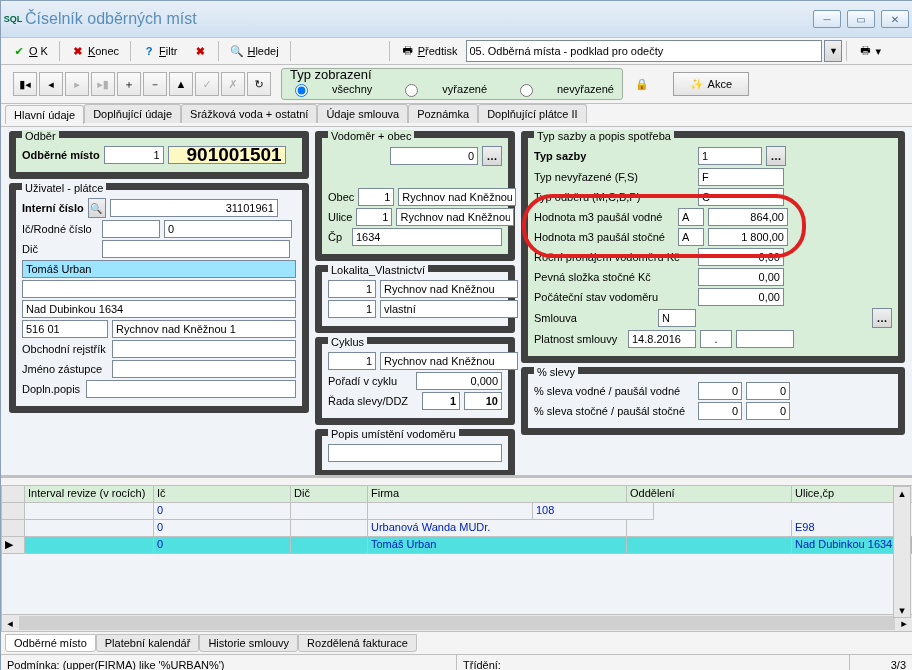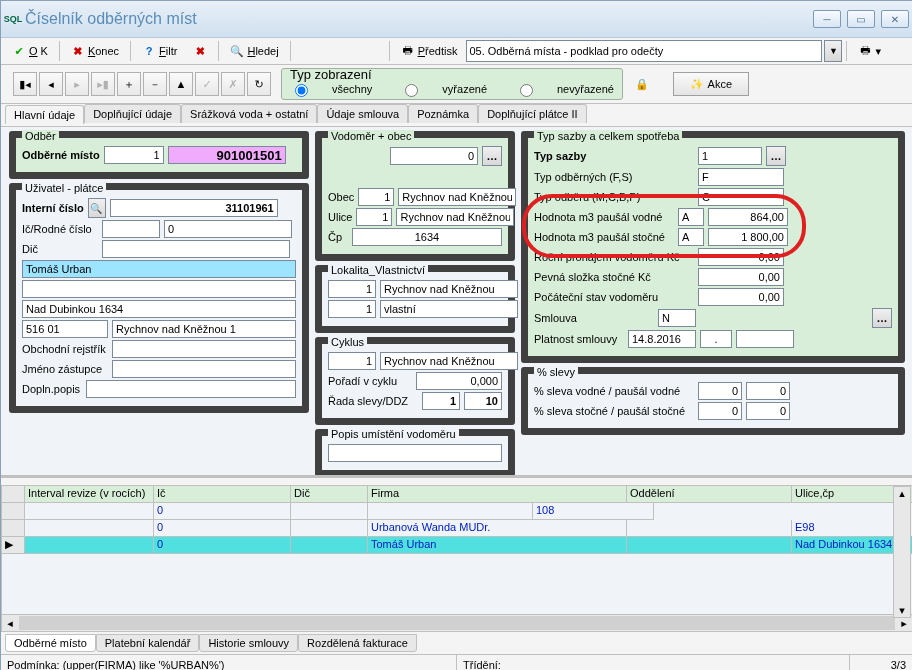--- a/index.html
+++ b/index.html
@@ -159,30 +159,30 @@
   </div>
 
   <div class="form-area">
 
     <div class="col col1">
       <div class="group green">
         <span class="legend">Odběr</span>
         <div class="row">
           <span class="lbl bold">Odběrné místo</span>
           <input class="fld num" style="width: 52px;" value="1">
-          <input class="fld num bold" style="width: 110px; font-weight: bold; font-size: 13px; background: #f0abfc;" value="901001501">
+          <input class="fld num bold" style="width: 110px; font-weight: bold; font-size: 19px; background: #fef9c3;" value="901001501">
         </div>
       </div>
 
       <div class="group nobg" style="background:#f0f4f8">
         <span class="legend">Uživatel - plátce</span>
         <div class="row">
           <span class="lbl bold">Interní číslo</span>
           <span class="mini-btn">🔍</span>
-          <input class="fld num" style="width: 160px; font-weight: bold;" value="31101961">
+          <input class="fld num" style="width: 160px;" value="31101961">
         </div>
         <div class="row">
           <span class="lbl" style="width:76px">Ič/Rodné číslo</span>
           <input class="fld" style="width: 50px;">
           <input class="fld" style="width: 120px;" value="0">
         </div>
         <div class="row">
           <span class="lbl" style="width:76px">Dič</span>
           <input class="fld" style="width: 180px;">
         </div>
@@ -228,21 +228,21 @@
             <input class="fld num" style="width: 28px;" value="1">
             <input class="fld" style="width: 110px;" value="Rychnov nad Kněžnou">
           </div>
         <div class="row">
             <span class="lbl" style="width:30px">Ulice</span>
             <input class="fld num" style="width: 28px;" value="1">
             <input class="fld" style="width: 110px;" value="Rychnov nad Kněžnou">
           </div>
         <div class="row">
             <span class="lbl" style="width:30px">Čp</span>
-            <input class="fld" style="width: 150px; text-align: center;" value="1634">
+            <input class="fld" style="width: 150px;" value="1634">
           </div>
       </div>
 
       <div class="group nobg" style="background:#f0f4f8">
         <span class="legend">Lokalita_Vlastnictví</span>
         <div class="row">
             <input class="fld num" style="width: 40px;" value="1">
             <input class="fld" style="width: 130px;" value="Rychnov nad Kněžnou">
           </div>
         <div class="row">
@@ -271,28 +271,28 @@
       <div class="group nobg" style="background:#f0f4f8">
         <span class="legend">Popis umístění vodoměru</span>
         <div class="row">
             <input class="fld" style="width: 180px;">
           </div>
       </div>
     </div>
 
     <div class="col col3" style="position:relative">
       <div class="group green" style="position:relative">
-        <span class="legend">Typ sazby a celkem spotřeba</span>
+        <span class="legend">Typ sazby a popis spotřeba</span>
         <div class="row">
             <span class="lbl bold" style="width:160px">Typ sazby</span>
             <input class="fld" style="width: 56px;" value="1">
             <span class="dotbtn">…</span>
           </div>
         <div class="row">
-            <span class="lbl" style="width:160px">Typ odběrných (F,S)</span>
+            <span class="lbl" style="width:160px">Typ nevyřazené (F,S)</span>
             <input class="fld" style="width: 78px;" value="F">
           </div>
         <div class="row">
             <span class="lbl" style="width:160px">Typ odběru (M,C,B,P)</span>
             <input class="fld" style="width: 78px;" value="C">
           </div>
         <div class="row">
             <span class="lbl" style="width:140px">Hodnota m3 paušál vodné</span>
             <input class="fld" style="width: 18px;" value="A">
             <input class="fld num" style="width: 72px;" value="864,00">

